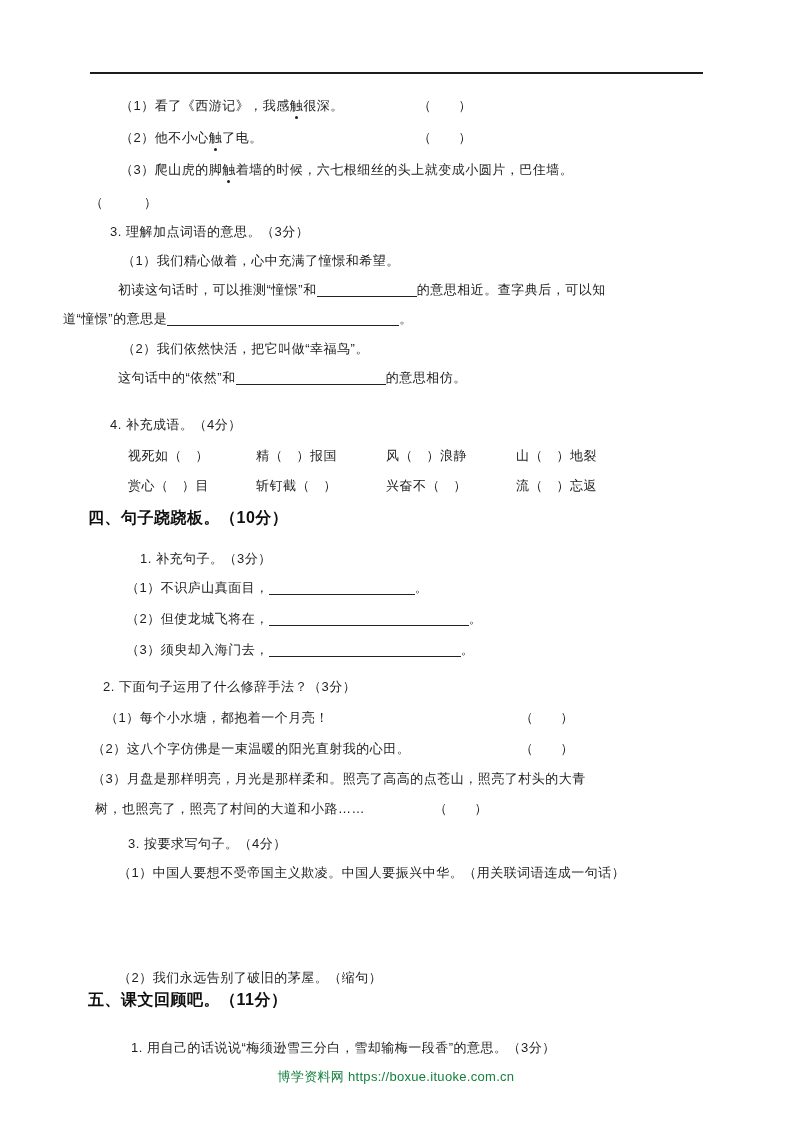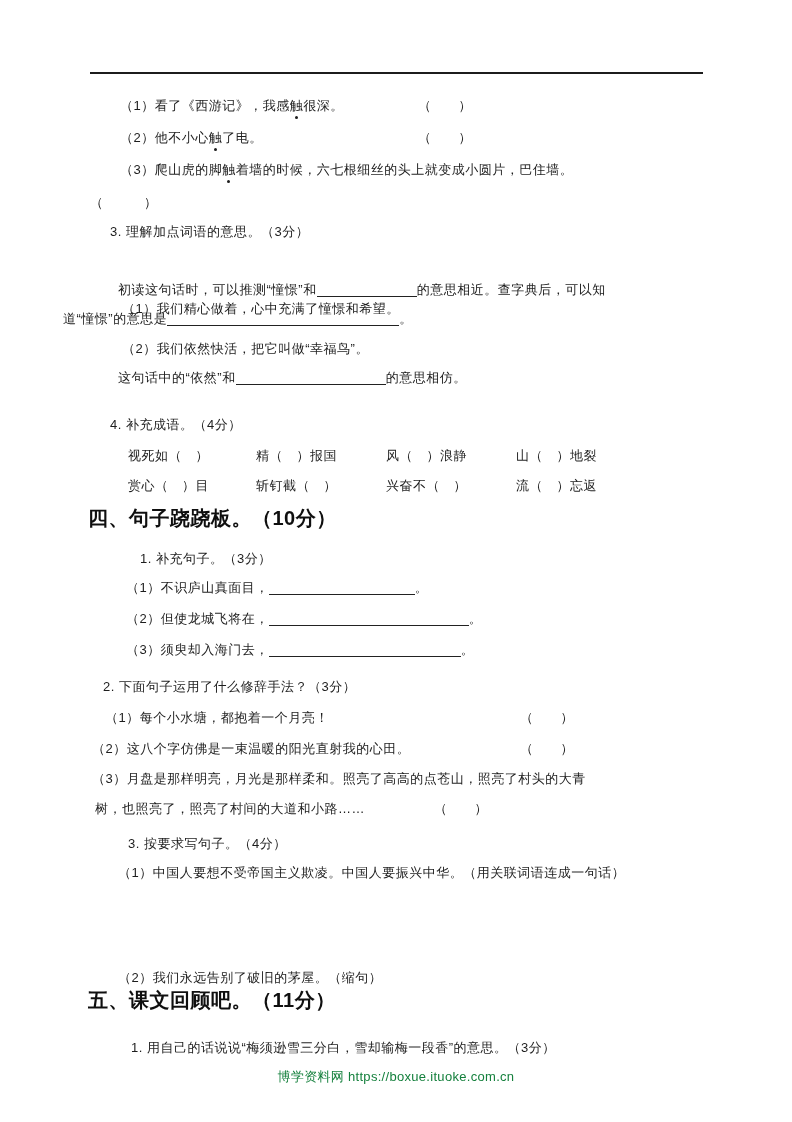--- a/index.html
+++ b/index.html
@@ -20,21 +20,21 @@
   }
   .ln {
     position: absolute;
     font-size: 13px;
     line-height: 22px;
     letter-spacing: 0.5px;
     white-space: nowrap;
     font-weight: 500;
   }
   .h2 {
-    font-size: 20px;
+    font-size: 16px;
     line-height: 24px;
     font-weight: 700;
     color: #0f0f0f;
     letter-spacing: 0.5px;
   }
   .blank {
     display: inline-block;
     border-bottom: 1.4px solid #222222;
     height: 17px;
     vertical-align: -3px;
@@ -71,21 +71,21 @@
   <div class="ln" style="left:120px; top:95px;"><span>（1）看了《西游记》，我感</span><span class="du">触</span><span>很深。</span></div>
   <div class="ln" style="left:418px; top:95px;">（　　）</div>
 
   <div class="ln" style="left:120px; top:127px;"><span>（2）他不小心</span><span class="du">触</span><span>了电。</span></div>
   <div class="ln" style="left:418px; top:127px;">（　　）</div>
 
   <div class="ln" style="left:120px; top:159px;"><span>（3）爬山虎的脚</span><span class="du">触</span><span>着墙的时候，六七根细丝的头上就变成小圆片，巴住墙。</span></div>
   <div class="ln" style="left:90px; top:192px;">（　　　）</div>
 
   <div class="ln" style="left:110px; top:221px;">3. 理解加点词语的意思。（3分）</div>
-  <div class="ln" style="left:122px; top:250px;margin-top:48px;">（1）我们精心做着，心中充满了憧憬和希望。</div>
+  <div class="ln" style="left:122px; top:250px;">（1）我们精心做着，心中充满了憧憬和希望。</div>
   <div class="ln" style="left:118px; top:279px;"><span>初读这句话时，可以推测“憧憬”和</span><span class="blank" style="width:100px;"></span><span>的意思相近。查字典后，可以知</span></div>
   <div class="ln" style="left:63px; top:308px;"><span>道“憧憬”的意思是</span><span class="blank" style="width:232px;"></span><span>。</span></div>
   <div class="ln" style="left:122px; top:338px;">（2）我们依然快活，把它叫做“幸福鸟”。</div>
   <div class="ln" style="left:118px; top:367px;"><span>这句话中的“依然”和</span><span class="blank" style="width:150px;"></span><span>的意思相仿。</span></div>
 
   <div class="ln" style="left:110px; top:414px;">4. 补充成语。（4分）</div>
   <div class="ln" style="left:0; top:445px; width:792px;">
     <span class="cy" style="left:128px;">视死如（　）</span>
     <span class="cy" style="left:256px;">精（　）报国</span>
     <span class="cy" style="left:386px;">风（　）浪静</span>

